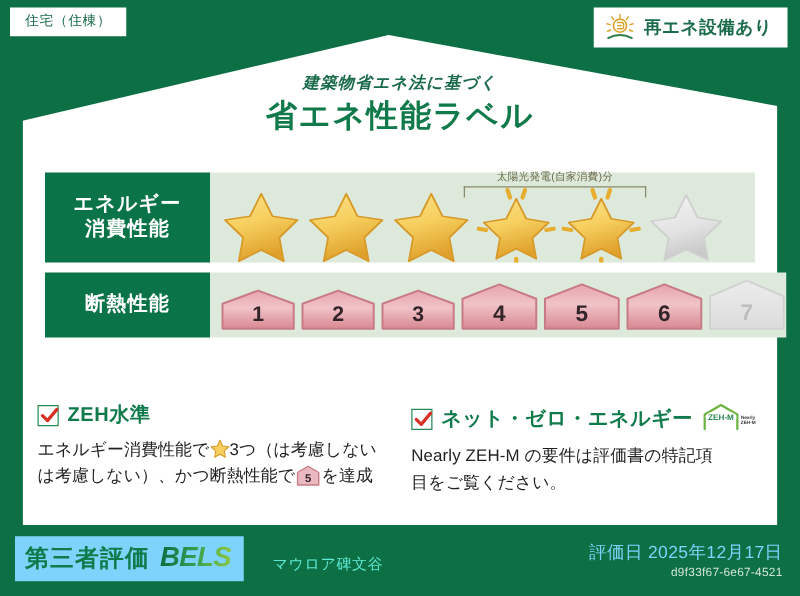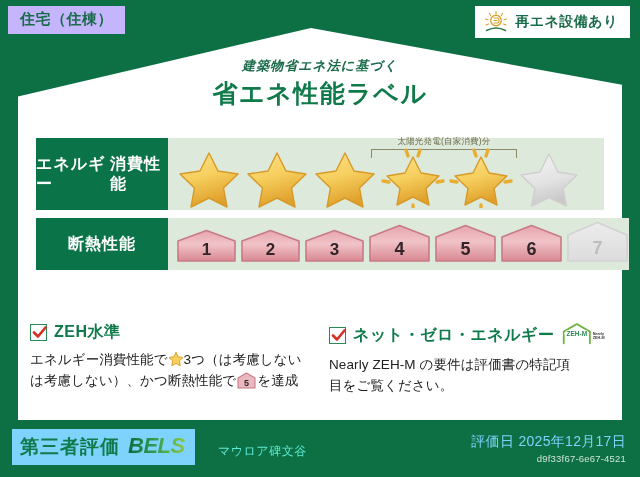--- a/index.html
+++ b/index.html
@@ -13,24 +13,24 @@
   .label-root {
     position: relative;
     width: 640px; height: 477px;
     background: #0d7045;
     overflow: hidden;
   }
 
   
   .tag-jutaku {
     position: absolute; left: 8px; top: 6px;
-    background: #c4b5fd;
+    background: #ffffff;
     color: #1a6b4a;
-    font-weight: bold;
-    font-size: 15px;
+    font-weight: normal;
+    font-size: 11px;
     padding: 5px 12px 6px 12px;
     letter-spacing: 0.5px;
     line-height: 1.1;
     z-index: 6;
   }
 
   
   .tag-saiene {
     position: absolute; right: 10px; top: 6px;
     background: #ffffff;
@@ -70,30 +70,30 @@
   
   .rows { position: absolute; left: 36px; top: 138px; width: 568px; z-index: 5; }
 
   .row { display: flex; align-items: stretch; height: 72px; }
   .row.row-ins { height: 52px; margin-top: 8px; }
 
   .row-label {
     width: 132px; flex: 0 0 132px;
     background: #0a7348;
     color: #ffffff;
-    display: flex; flex-direction: row;
+    display: flex; flex-direction: column;
     align-items: center; justify-content: center;
     font-weight: bold; font-size: 16px; line-height: 1.25;
     letter-spacing: 1px;
   }
   .row-body {
     flex: 1;
     background: #dde9da;
     position: relative;
-    display: flex; align-items: center;
+    display: flex; align-items: flex-end;
   }
   .row-body.stars { padding-left: 8px; }
   .row-body.houses { padding-left: 8px; }
 
   
   .solar-note {
     position: absolute; left: 196px; top: -2px; width: 160px;
     text-align: center; pointer-events: none;
   }
   .solar-note .sn-txt {

